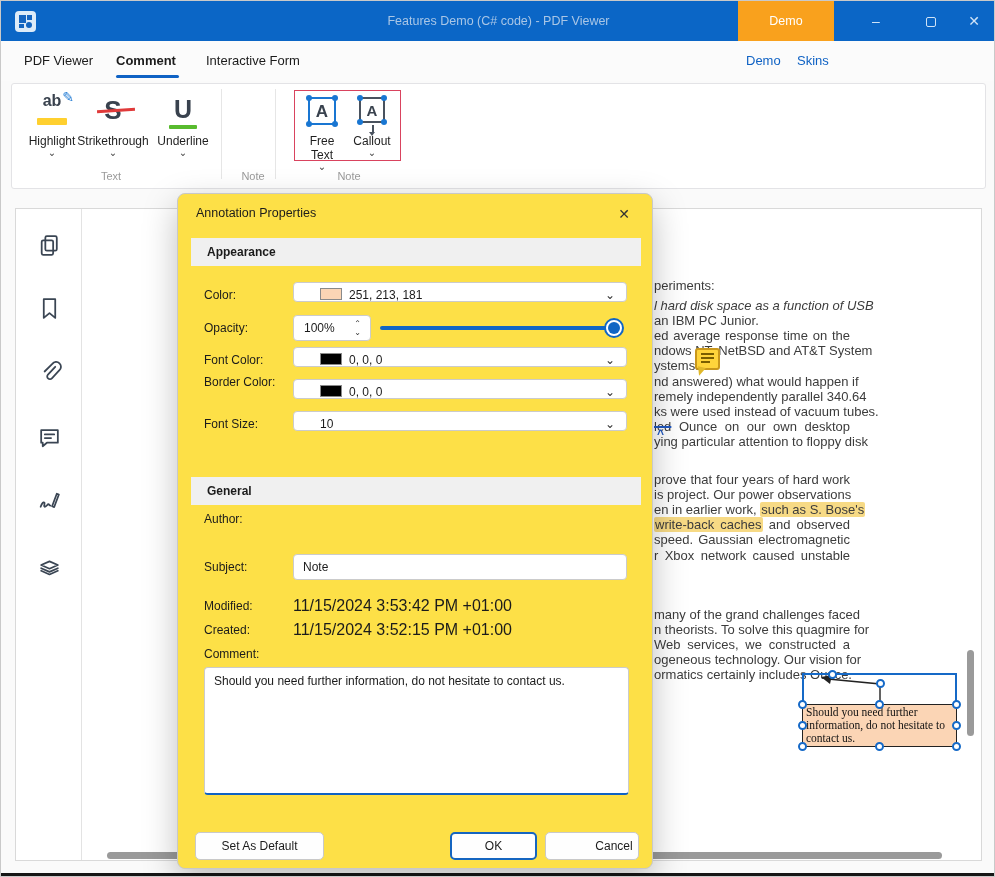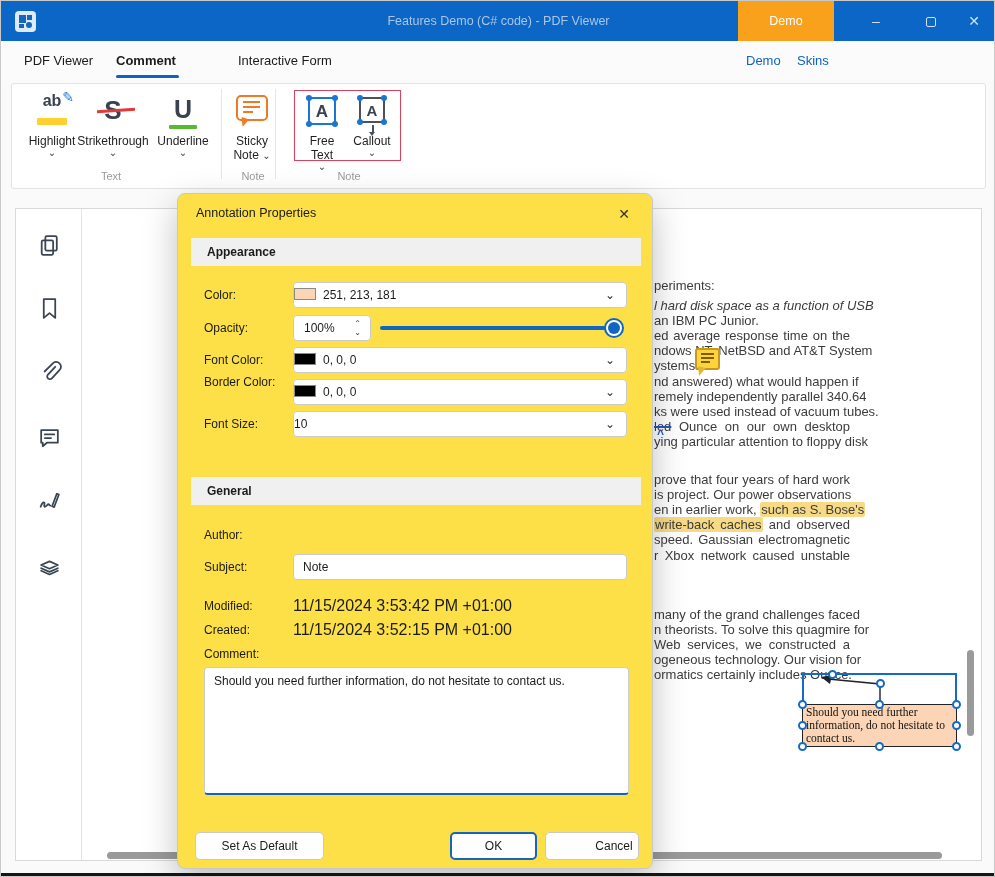--- a/index.html
+++ b/index.html
@@ -76,21 +76,21 @@
 
   .v-scroll { position:absolute; left:951px; top:441px; width:7px; height:86px; background:#9a9a9a; border-radius:4px; cursor:pointer; }
   .h-scroll { position:absolute; left:91px; top:643px; width:835px; height:7px; background:#9a9a9a; border-radius:4px; cursor:pointer; }
 
   
   .dialog { position:absolute; left:176px; top:192px; width:476px; height:676px; background:#fde047; border:1px solid #c8c8c8; border-radius:8px; box-shadow:0 12px 34px rgba(0,0,0,.25); z-index:10; font-size:12px; color:#1b1b1b; }
   .dlg-title { position:absolute; left:18px; top:12px; font-size:12.5px; }
   .dlg-close { position:absolute; right:16px; top:8px; width:24px; height:24px; text-align:center; line-height:24px; font-size:14px; color:#333; cursor:pointer; }
   .section-bar { position:absolute; left:13px; width:450px; height:28px; background:#f0f0f0; line-height:28px; padding-left:16px; font-weight:bold; font-size:12px; }
   .f-label { position:absolute; left:26px; font-size:12px; line-height:26px; }
-  .combo { position:absolute; left:115px; width:334px; height:26px; background:#fff; border:1px solid #cbcbcb; border-radius:4px; line-height:24px; padding-left:0; cursor:pointer; }
+  .combo { position:absolute; left:115px; width:334px; height:20px; background:#fff; border:1px solid #cbcbcb; border-radius:4px; line-height:24px; padding-left:26px; cursor:pointer; }
   .combo .chev { position:absolute; right:11px; top:0; font-size:12px; color:#333; }
   .swatch { display:inline-block; width:22px; height:12px; border:1px solid #8a8a8a; vertical-align:-1px; margin-right:7px; }
   .spin { position:absolute; left:115px; width:78px; height:26px; background:#fff; border:1px solid #cbcbcb; border-radius:4px; line-height:24px; padding-left:10px; }
   .spin .arrows { position:absolute; right:9px; top:3px; font-size:8px; line-height:9px; color:#333; text-align:center; cursor:pointer; }
   .slider { position:absolute; left:202px; width:234px; height:26px; cursor:pointer; }
   .slider .track { position:absolute; left:0; right:0; top:11px; height:4px; border-radius:2px; background:#1166c4; }
   .slider .thumb { position:absolute; right:-10px; top:3px; width:20px; height:20px; border-radius:50%; background:#fff; border:2px solid #1166c4; cursor:grab; }
   .slider .thumb:after { content:""; position:absolute; left:2px; top:2px; width:12px; height:12px; border-radius:50%; background:#1166c4; }
   .t-input { position:absolute; left:115px; width:334px; height:26px; background:#fff; border:1px solid #cbcbcb; border-radius:4px; padding:0 9px; font-size:12px; font-family:"Liberation Sans", sans-serif; color:#1b1b1b; }
   .ro-value { position:absolute; left:115px; font-size:16px; line-height:16px; }
@@ -116,21 +116,21 @@
     <div class="demo-badge">Demo</div>
     <div class="win-btn" style="left:853px;">–</div>
     <div class="win-btn" style="left:908px;"><span class="max-glyph"></span></div>
     <div class="win-btn" style="left:951px;">✕</div>
   </div>
 
   <div class="menubar">
     <div class="tab" style="left:23px;">PDF Viewer</div>
     <div class="tab active" style="left:115px;">Comment</div>
     <div class="tab-underline" style="left:115px;width:63px;"></div>
-    <div class="tab" style="left:205px;margin-left:32px;">Interactive Form</div>
+    <div class="tab" style="left:205px;">Interactive Form</div>
     <div class="menu-link" style="left:745px;">Demo</div>
     <div class="menu-link" style="left:796px;">Skins</div>
   </div>
 
   <div class="ribbon">
 
     <div class="rb-btn" style="left:12px;width:56px;">
       <div class="ic">
         <span class="ic-ab">ab</span><span class="ic-pencil">✎</span>
         <span class="ic-ybar"></span>
@@ -149,32 +149,20 @@
 
     <div class="rb-btn" style="left:142px;width:58px;">
       <div class="ic">
         <span class="ic-U">U</span><span class="ic-gbar"></span>
       </div>
       <div class="rb-label">Underline</div>
       <div class="rb-chev">⌄</div>
     </div>
     <div class="rb-divider" style="left:209px;"></div>
 
-    <div class="rb-btn" style="left:216px;width:48px;">
-      <div class="ic">
-        <span class="ic-sticky">
-          <i style="top:4px;width:17px;"></i>
-          <i style="top:9px;width:17px;"></i>
-          <i style="top:14px;width:10px;"></i>
-          <span class="tail"></span>
-        </span>
-      </div>
-      <div class="rb-label">Sticky</div>
-      <div class="rb-label"><span>Note</span> <span class="rb-chev" style="display:inline">⌄</span></div>
-    </div>
     <div class="rb-divider" style="left:263px;"></div>
 
     <div class="rb-btn" style="left:286px;width:48px;">
       <div class="ic">
         <span class="ic-textbox">A
           <span class="dot" style="left:-4px;top:-4px;"></span>
           <span class="dot" style="right:-4px;top:-4px;"></span>
           <span class="dot" style="left:-4px;bottom:-4px;"></span>
           <span class="dot" style="right:-4px;bottom:-4px;"></span>
         </span>
@@ -330,21 +318,21 @@
     </div>
 
     <div class="f-label" style="top:217px;">Font Size:</div>
     <div class="combo" style="top:217px;">
       <span>10</span>
       <span class="chev">⌄</span>
     </div>
 
     <div class="section-bar" style="top:283px;">General</div>
 
-    <div class="f-label" style="top:328px;">Author:</div>
+    <div class="f-label" style="top:312px;">Author:</div>
 
     <div class="f-label" style="top:360px;">Subject:</div>
     <input class="t-input" style="top: 360px;" value="Note">
 
     <div class="f-label" style="top:404px;line-height:16px;">Modified:</div>
     <div class="ro-value" style="top:404px;">11/15/2024 3:53:42 PM +01:00</div>
 
     <div class="f-label" style="top:428px;line-height:16px;">Created:</div>
     <div class="ro-value" style="top:428px;">11/15/2024 3:52:15 PM +01:00</div>
 

